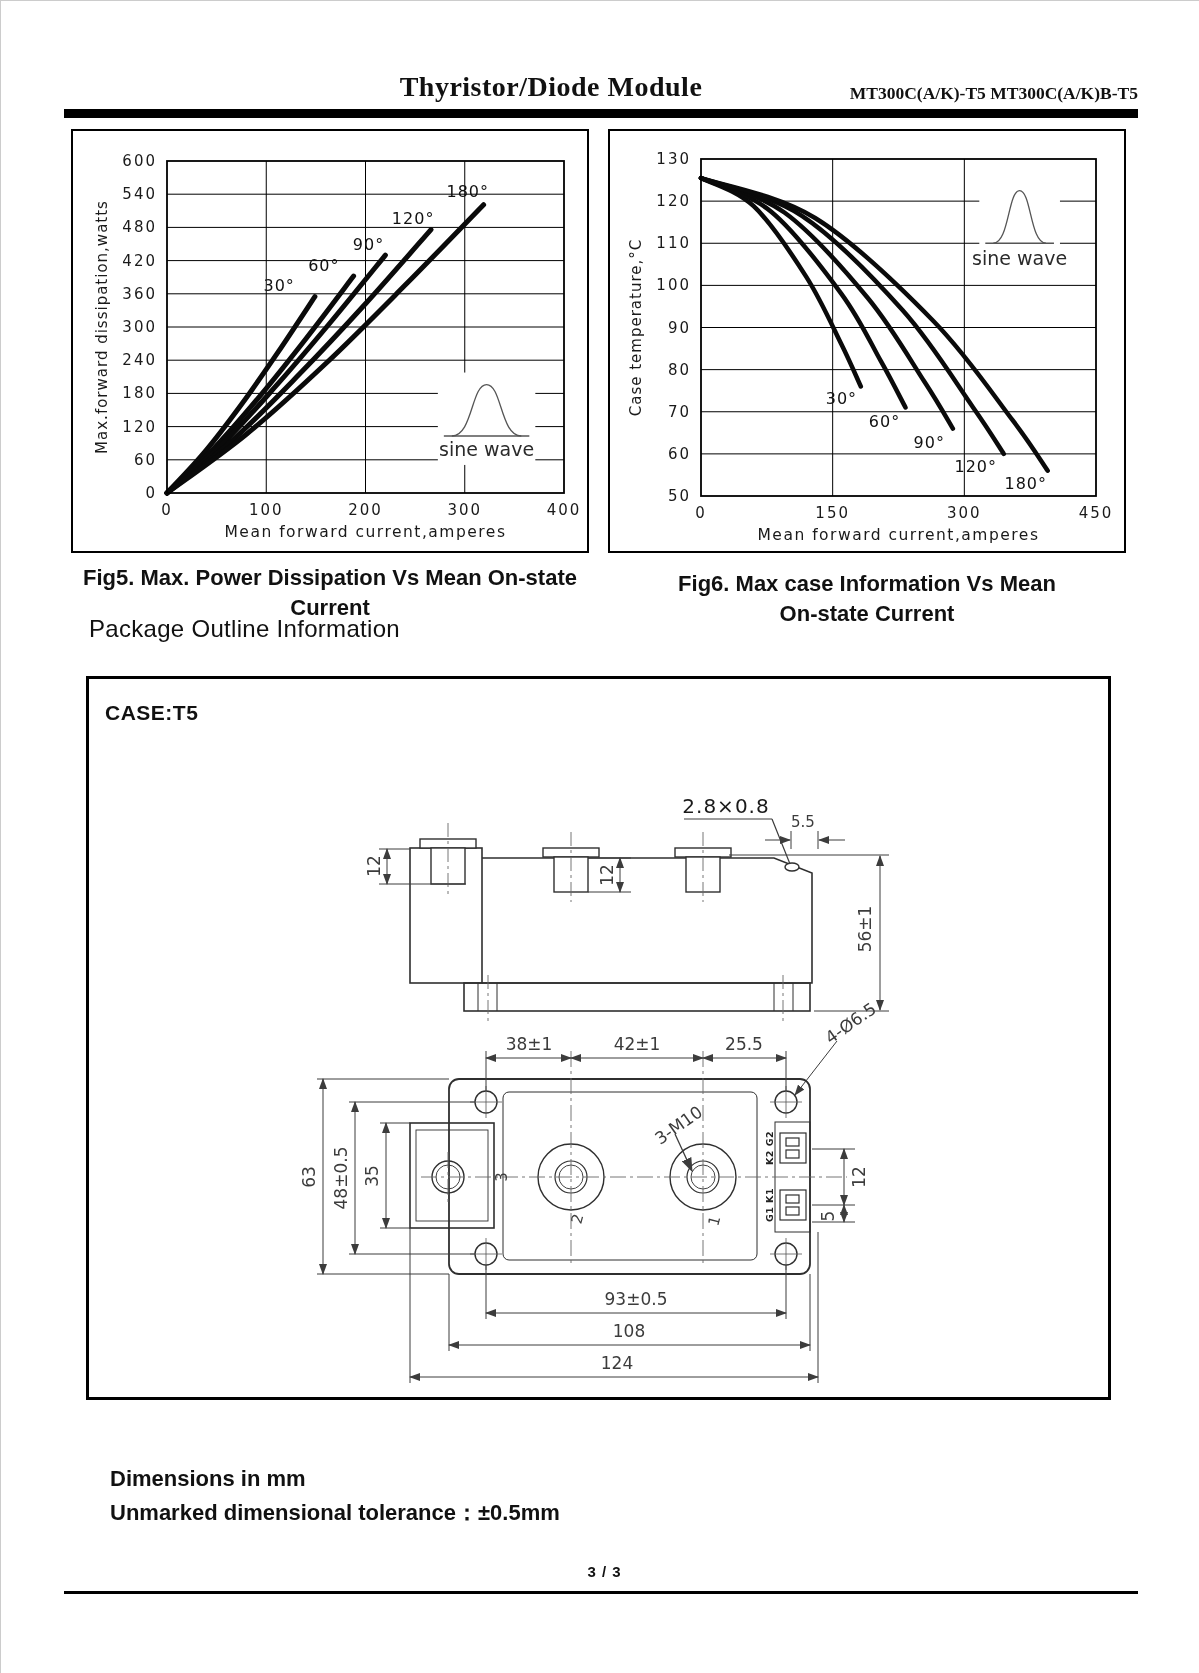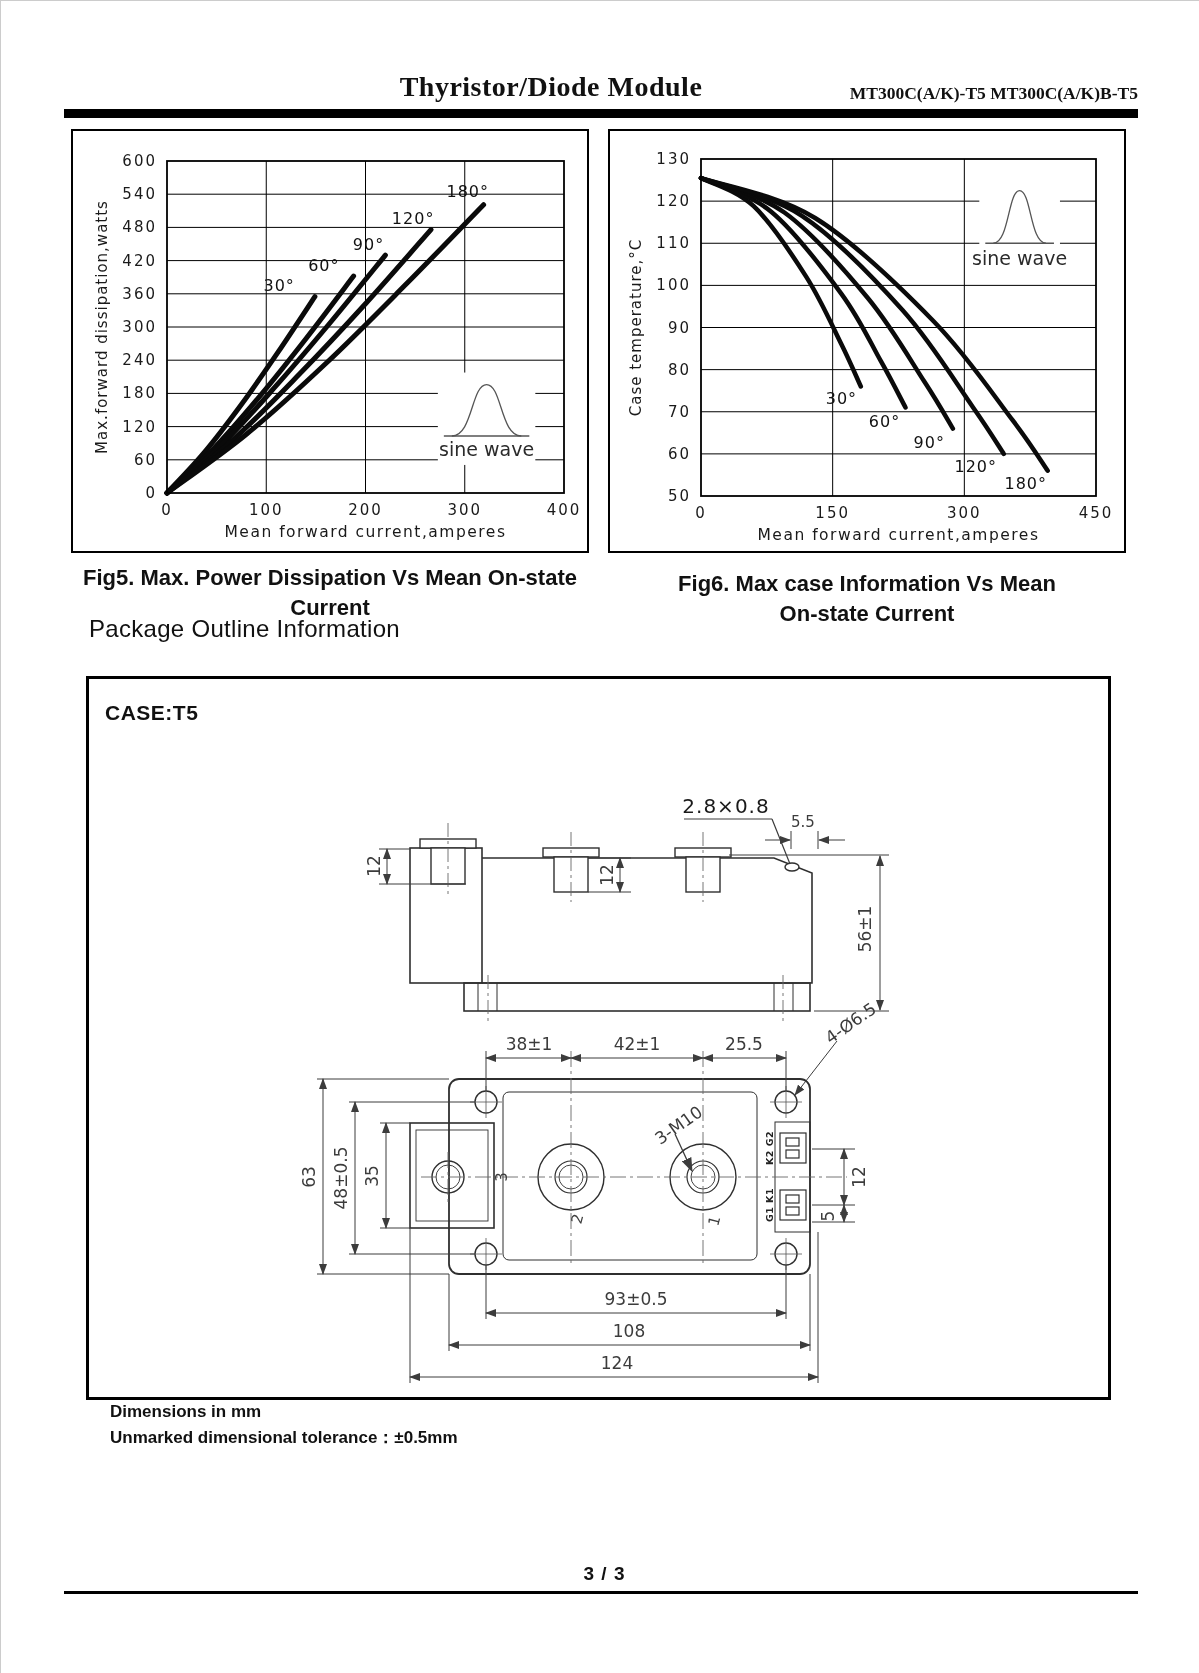--- a/index.html
+++ b/index.html
@@ -12,22 +12,22 @@
   .hdr-parts span{}
   .hdr-bar{position:absolute;left:63px;top:108px;width:1074px;height:9px;background:#000;}
   .figbox{position:absolute;top:128px;width:518px;height:424px;border:2.5px solid #000;background:#fff;box-sizing:border-box;}
   #fig5-box{left:70px;} #fig6-box{left:607px;}
   .figcap{position:absolute;width:518px;text-align:center;font-weight:bold;font-size:22px;line-height:1.38;}
   #fig5-cap{left:70px;top:562px;} #fig6-cap{left:607px;top:568px;}
   .section-title{position:absolute;left:88px;top:614px;font-weight:normal;font-size:24px;letter-spacing:.3px;}
   .casebox{position:absolute;left:85px;top:675px;width:1025px;height:724px;border:3px solid #000;
            box-sizing:border-box;background:#fff;}
   .case-label{position:absolute;left:16px;top:22px;font-weight:bold;font-size:21px;letter-spacing:.5px;}
-  .case-notes{position:absolute;left:21px;top:720px;font-weight:bold;font-size:17px;line-height:1.55;}
-  .footer-page{position:absolute;left:8px;right:0;top:1562px;text-align:center;font-weight:bold;font-size:19px;letter-spacing:1px;}
+  .case-notes{position:absolute;left:21px;top:783px;font-weight:bold;font-size:22px;line-height:1.55;}
+  .footer-page{position:absolute;left:8px;right:0;top:1562px;text-align:center;font-weight:bold;font-size:15px;letter-spacing:1px;}
   .footer-line{position:absolute;left:63px;top:1590px;width:1074px;height:3px;background:#000;}
   svg text{font-family:"DejaVu Sans",sans-serif;}
   .dim{fill:#3c3c3c;font-size:17px;}
   .dim-sm{fill:#3c3c3c;font-size:15px;}
   .callout{fill:#1a1a1a;font-size:20px;letter-spacing:1px;}
   .termnum{fill:#3c3c3c;font-size:15px;}
   .connlbl{fill:#222;font-size:9.5px;font-weight:bold;letter-spacing:.5px;}
 </style>
 </head>
 <body>

